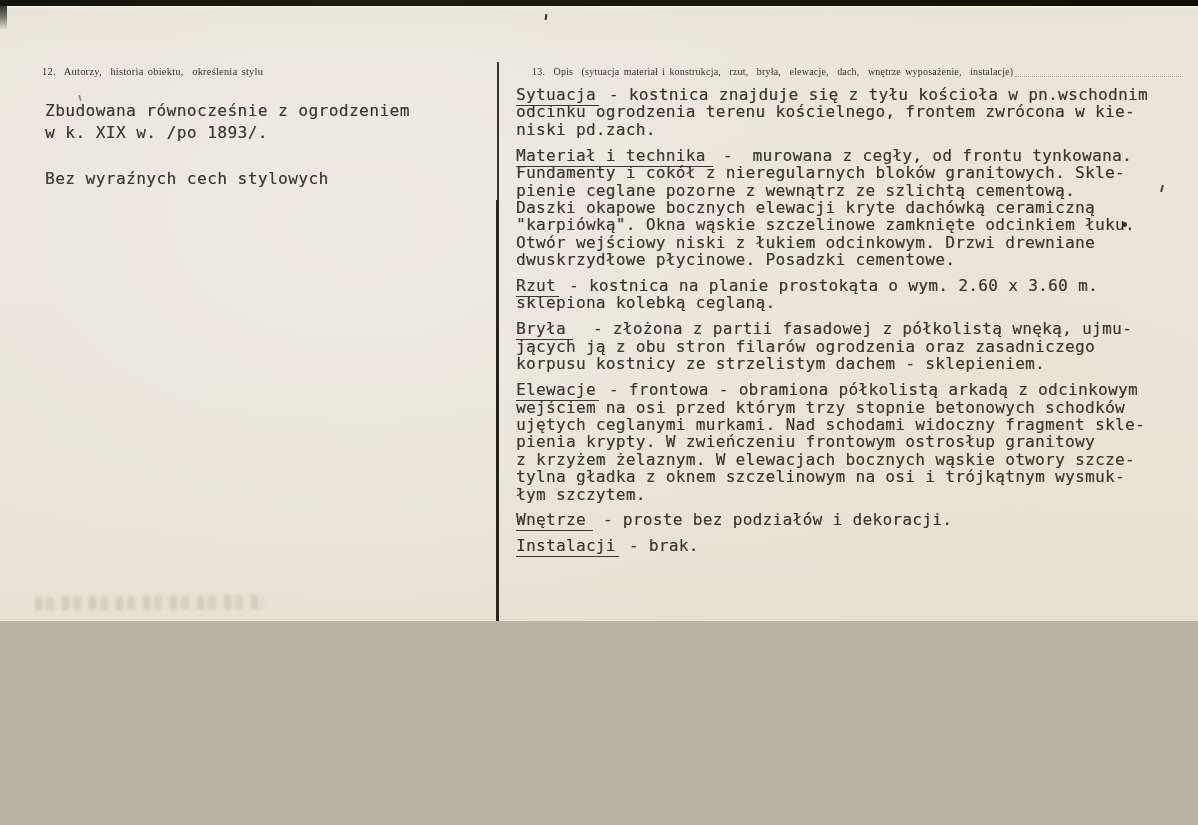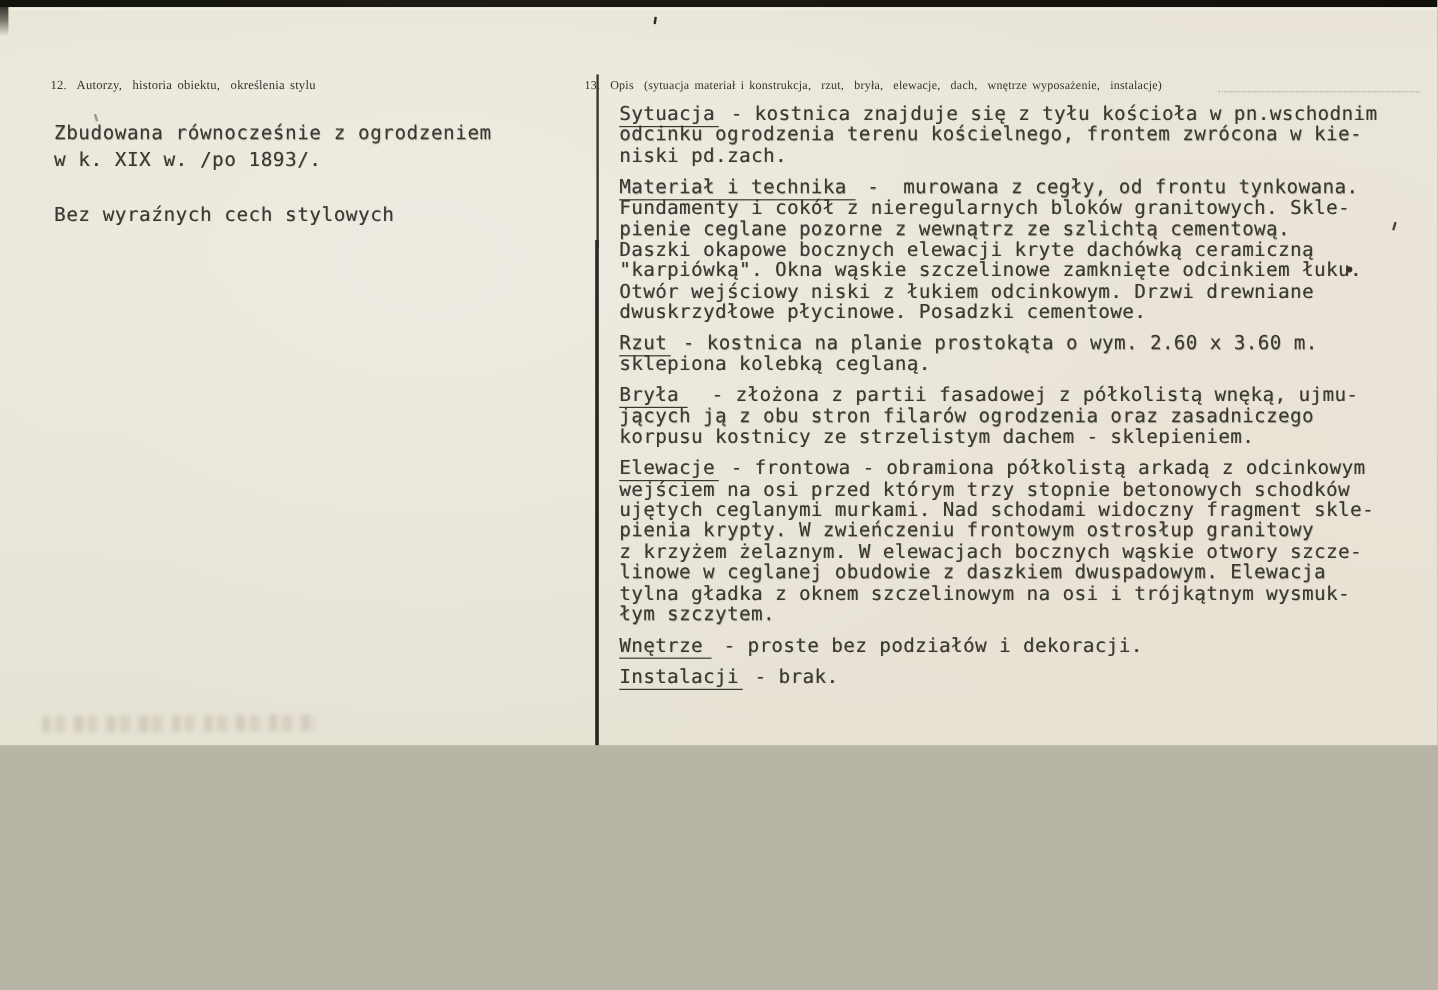--- a/index.html
+++ b/index.html
@@ -70,21 +70,21 @@
   .form-header {
     position: absolute;
     font-family: "Liberation Serif", serif;
     font-size: 10.5px;
     color: #35332b;
     letter-spacing: 0.2px;
     word-spacing: 1.5px;
     white-space: pre;
   }
   .hdr-12 { left: 42px; top: 66px; }
-  .hdr-13 { left: 487px; top: 66px; font-size: 10px; font-family: Liberation Serif, serif; }
+  .hdr-13 { left: 532px; top: 66px; font-size: 10px; font-family: Liberation Serif, serif; }
   .hdr-dots {
     position: absolute; left: 1015px; top: 66px; width: 168px; height: 10px;
     border-bottom: 1px dotted rgba(70,64,48,0.38);
   }
 
   
   .typed {
     position: absolute;
     font-family: "DejaVu Sans Mono", "Liberation Mono", monospace;
     font-size: 16px;
@@ -178,21 +178,20 @@
       <div class="tline">jących ją z obu stron filarów ogrodzenia oraz zasadniczego</div>
       <div class="tline">korpusu kostnicy ze strzelistym dachem - sklepieniem.</div>
     </div>
 
     <div class="sect">
       <div class="tline"><span class="u ext-sm">Elewacje</span><span> - frontowa - obramiona półkolistą arkadą z odcinkowym</span></div>
       <div class="tline">wejściem na osi przed którym trzy stopnie betonowych schodków</div>
       <div class="tline">ujętych ceglanymi murkami. Nad schodami widoczny fragment skle-</div>
       <div class="tline">pienia krypty. W zwieńczeniu frontowym ostrosłup granitowy</div>
       <div class="tline">z krzyżem żelaznym. W elewacjach bocznych wąskie otwory szcze-</div>
-      <div class="tline">linowe w ceglanej obudowie z daszkiem dwuspadowym. Elewacja</div>
       <div class="tline">tylna gładka z oknem szczelinowym na osi i trójkątnym wysmuk-</div>
       <div class="tline">łym szczytem.</div>
     </div>
 
     <div class="sect">
       <div class="tline"><span class="u ext">Wnętrze</span><span> - proste bez podziałów i dekoracji.</span></div>
     </div>
 
     <div class="sect big-gap">
       <div class="tline"><span class="u ext-sm">Instalacji</span><span> - brak.</span></div>

